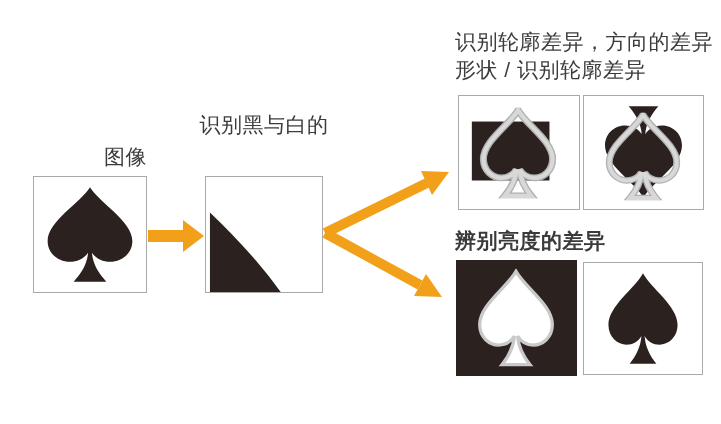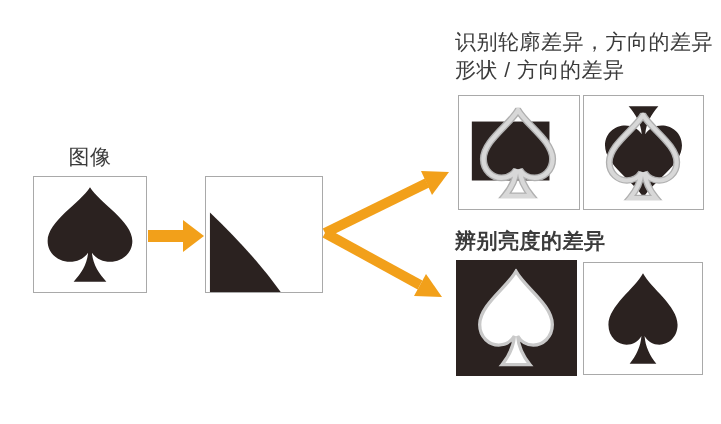--- a/index.html
+++ b/index.html
@@ -19,40 +19,41 @@
 <div id="canvas">
 
   <svg width="0" height="0" style="position:absolute" aria-hidden="true">
     <defs>
       <symbol id="spade" viewBox="0 0 100 120" preserveAspectRatio="none">
         <path d="M50 3 C60 22 94 44 94 68 C94 84 82 93 71 93 C63 93 56 89 52 82 C53 96 59 107 67 117 L33 117 C41 107 47 96 48 82 C44 89 37 93 29 93 C18 93 6 84 6 68 C6 44 40 22 50 3 Z"></path>
       </symbol>
     </defs>
   </svg>
 
-  <div class="lbl center" style="left:33px;top:143px;width:114px;">图像</div>
+  <div class="lbl center" style="left:33px;top:143px;width:114px;text-align:right;">图像</div>
 
   <div class="card" style="left:33px;top:176px;width:114px;height:117px;">
     <svg viewBox="0 0 114 117">
       <use href="#spade" x="8" y="8" width="98" height="101" fill="#2b2220"></use>
     </svg>
   </div>
 
   <div class="lbl center" style="left:181px;top:111px;width:166px;">
+    <span>识别黑与白的</span>
   </div>
 
   <div class="card" style="left:205px;top:176px;width:118px;height:117px;">
     <svg viewBox="0 0 118 117">
       <path d="M4 36 Q48 78 76 117 L4 117 Z" fill="#2b2220"></path>
     </svg>
   </div>
 
   <div class="lbl" style="left:455px;top:28px;width:266px;line-height:28px;">
     <span>识别轮廓差异，方向的差异</span>
-    <span>形状 / 方向的差异</span>
+    <span>形状 / 识别轮廓差异</span>
   </div>
 
   <div class="card" style="left:458px;top:95px;width:122px;height:115px;">
     <svg viewBox="0 0 122 115">
       <rect x="13" y="26" width="79" height="60" fill="#2b2220"></rect>
       <use href="#spade" x="20" y="12" width="80" height="92" fill="none" stroke-width="9" stroke="#b0b0b0"></use>
       <use href="#spade" x="20" y="12" width="80" height="92" fill="none" stroke-width="5.5" stroke="#d8d8d8"></use>
     </svg>
   </div>
 

